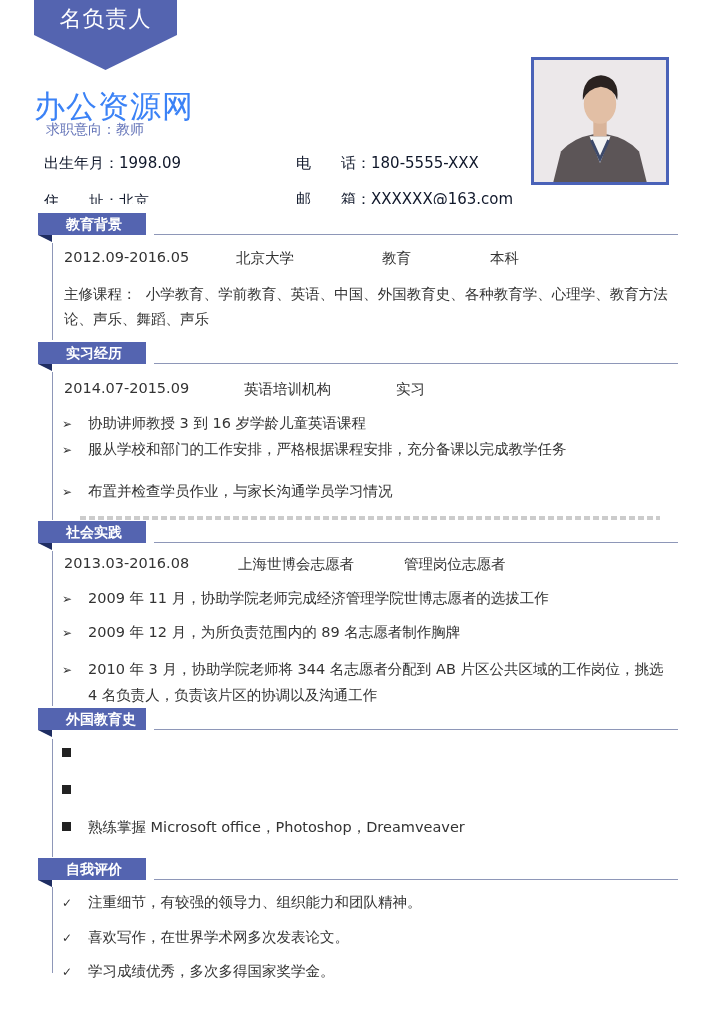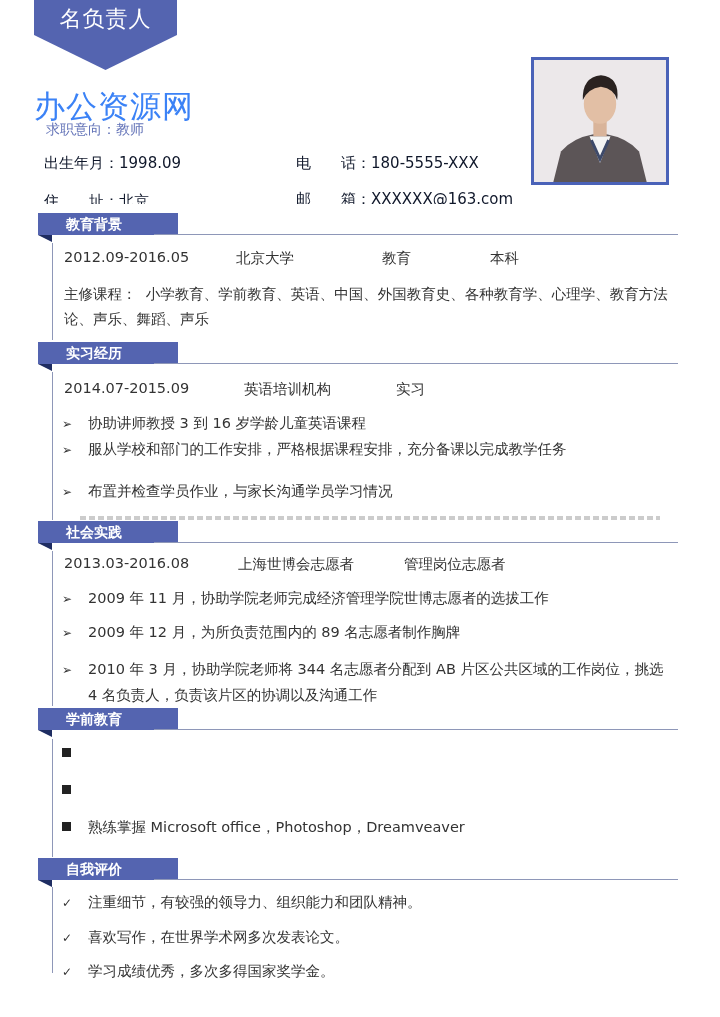--- a/index.html
+++ b/index.html
@@ -26,21 +26,21 @@
   .photo {
     position: absolute; left: 531px; top: 57px; width: 138px; height: 128px;
     border: 3px solid #4a62b8; background: #ece8ea; overflow: hidden;
   }
   .photo svg { width: 100%; height: 100%; display: block; }
 
   .spine { position: absolute; left: 52px; width: 1px; background: #8e97b8; }
 
   .sec-head { position: absolute; left: 38px; width: 640px; height: 26px; }
   .sec-tab {
-    position: absolute; left: 0; top: 0; width: 140px; height: 22px;
+    position: absolute; left: 0; top: 0; width: 108px; height: 22px;
     background: #5464b0; color: #fff; font-weight: bold; font-size: 14px;
     padding-left: 28px; line-height: 22px;
   }
   .sec-fold {
     position: absolute; left: 0; top: 22px; width: 0; height: 0;
     border-top: 7px solid #1f2d62; border-left: 14px solid transparent;
   }
   .sec-rule { position: absolute; left: 116px; top: 21px; right: 0; height: 1px; background: #8e97b8; }
 
   .row { position: absolute; font-size: 14.5px; color: #333; white-space: nowrap; }
@@ -124,21 +124,21 @@
   <div class="sec-rule"></div>
 </div>
 <div class="row" style="left:64px; top:555px;">2013.03-2016.08</div>
 <div class="row" style="left:238px; top:555px;">上海世博会志愿者</div>
 <div class="row" style="left:404px; top:555px;">管理岗位志愿者</div>
 <div class="bullet-row" style="top:589px;"><span class="mark">➢</span><span>2009 年 11 月，协助学院老师完成经济管理学院世博志愿者的选拔工作</span></div>
 <div class="bullet-row" style="top:623px;"><span class="mark">➢</span><span>2009 年 12 月，为所负责范围内的 89 名志愿者制作胸牌</span></div>
 <div class="bullet-row" style="top:657px; white-space:normal; width:610px; line-height:25px; padding-left:26px; text-indent:-26px;"><span class="mark" style="text-indent:0;">➢</span><span>2010 年 3 月，协助学院老师将 344 名志愿者分配到 AB 片区公共区域的工作岗位，挑选 4 名负责人，负责该片区的协调以及沟通工作</span></div>
 
 <div class="sec-head" style="top:708px;">
-  <div class="sec-tab">学前教育</div>
+  <div class="sec-tab">外国教育史</div>
   <div class="sec-fold"></div>
   <div class="sec-rule"></div>
 </div>
 <div class="bullet-row" style="top:745px;"><span class="sq"></span></div>
 <div class="bullet-row" style="top:782px;"><span class="sq"></span></div>
 <div class="bullet-row" style="top:818px;"><span class="sq"></span><span>熟练掌握 Microsoft office，Photoshop，Dreamveaver</span></div>
 
 <div class="sec-head" style="top:858px;">
   <div class="sec-tab">自我评价</div>
   <div class="sec-fold"></div>

